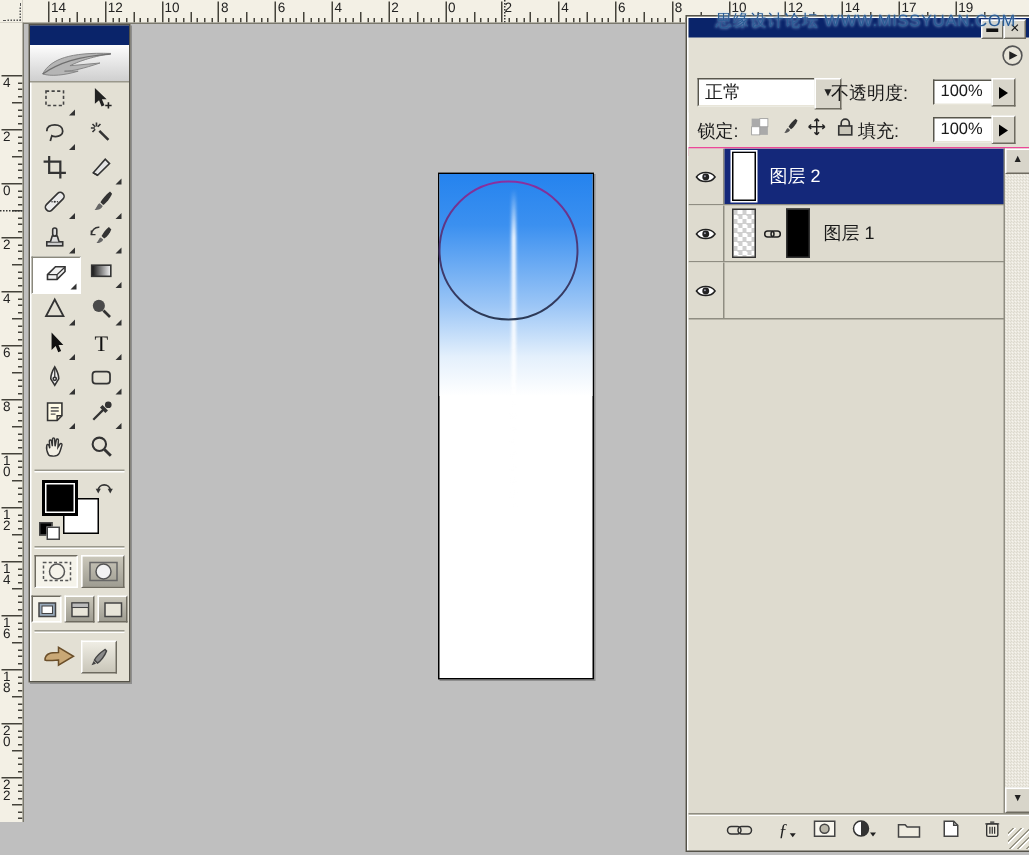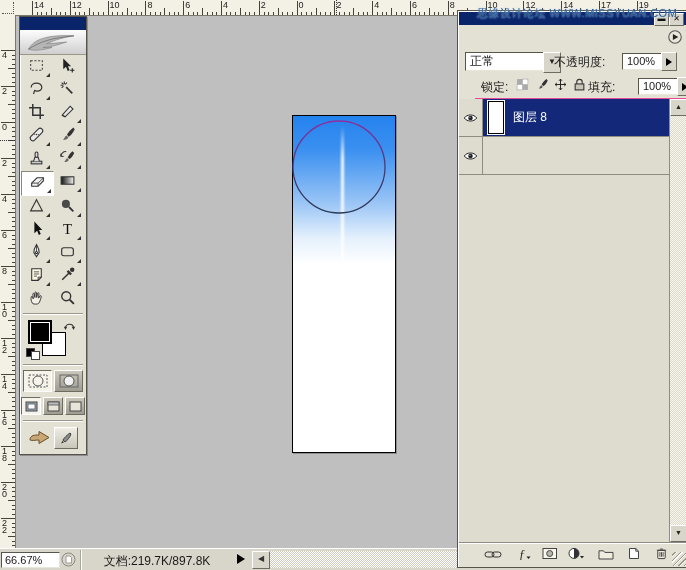--- a/index.html
+++ b/index.html
@@ -81,21 +81,21 @@
   .win-btn{position:absolute;top:1px;width:13px;height:11px;background:#d8d5ca;border:1px solid;
        border-color:#fff #6e6b60 #6e6b60 #fff;font-size:8px;line-height:9px;text-align:center;color:#111;}
   #palette-tabs{position:absolute;left:1px;top:14px;right:1px;height:22px;background:#c3c0b3;
        border-bottom:1px solid #8a887c;display:flex;align-items:flex-end;padding-left:3px;box-sizing:border-box;}
   .tab{height:18px;line-height:18px;padding:0 9px;font-size:12px;border:1px solid #77756a;border-bottom:none;
        border-radius:4px 9px 0 0;background:#b4b1a4;color:#333;margin-right:1px;}
   .tab.active{background:#e9e6da;color:#000;height:20px;line-height:20px;position:relative;top:1px;}
   #palette-menu-btn{position:absolute;right:5px;top:19px;}
   .p-row{position:absolute;left:1px;right:1px;display:flex;align-items:center;font-size:12px;}
   #row-blend{top:37px;height:26px;}
-  #row-lock{top:63px;height:24px;border-bottom:6px solid #ec4899;box-shadow:0 1px 0 #fff;margin-left:16px;}
+  #row-lock{top:63px;height:24px;border-bottom:6px solid #ec4899;box-shadow:0 1px 0 #fff;}
   .combo{position:absolute;left:6px;top:4px;width:76px;height:17px;background:#fff;
        border:1px solid;border-color:#58564c #e8e5d9 #e8e5d9 #58564c;font-size:12px;line-height:17px;padding-left:4px;}
   .combo-btn{position:absolute;left:84px;top:4px;width:16px;height:19px;background:#d8d5ca;
        border:1px solid;border-color:#fff #6e6b60 #6e6b60 #fff;font-size:8px;text-align:center;line-height:17px;color:#222;}
   .lbl-opacity{position:absolute;left:95px;top:6px;}
   .val-box{position:absolute;left:163px;width:37px;height:15px;background:#fff;
        border:1px solid;border-color:#58564c #e8e5d9 #e8e5d9 #58564c;font-size:11px;line-height:15px;padding-left:4px;}
   .val-arrow{position:absolute;left:202px;width:14px;height:17px;background:#d8d5ca;border:1px solid;
        border-color:#fff #6e6b60 #6e6b60 #fff;display:flex;align-items:center;justify-content:center;}
   .val-arrow i{width:0;height:0;border-top:4px solid transparent;border-bottom:4px solid transparent;border-left:6px solid #000;}
@@ -669,34 +669,20 @@
       </svg>
       <div id="imageready-btn">
         <svg width="14" height="14" viewBox="0 0 14 14">
             <path d="M11 2 C8 4 5 7 4 9 L6 11 C8 10 11 6 12 3 Z" fill="#8a8a8a" stroke="#444"></path>
             <path d="M3.5 9.5 L2 12.5 L5 11.5 Z" fill="#444"></path>
           </svg>
       </div>
     </div>
   </div>
 
-  <div id="status-bar">
-    <div id="zoom-field">66.67%</div>
-    <div id="status-icon">
-      <svg width="15" height="15" viewBox="0 0 15 15">
-          <circle cx="7.5" cy="7.5" r="6.5" fill="none" stroke="#8a887c"></circle>
-          <path d="M5 4 H9 L10.5 5.5 V11 H5 Z" fill="#fff" stroke="#8a887c" stroke-width="0.8"></path>
-        </svg>
-    </div>
-    <div id="status-sep"></div>
-    <div id="doc-info" class="cjk">文档:219.7K/897.8K</div>
-    <div id="status-popup-arrow"></div>
-    <div id="hscroll-left">◀</div>
-    <div id="hscroll-track"></div>
-  </div>
 
   <div id="layers-palette">
     <div id="palette-title">
       <div class="win-btn" style="right:17px;">▬</div>
       <div class="win-btn" style="right:2px;">✕</div>
     </div>
     <div id="palette-menu-btn">
       <svg width="14" height="14" viewBox="0 0 13 13">
           <circle cx="6.5" cy="6.5" r="5.8" fill="#e8e5d9" stroke="#555"></circle>
           <path d="M4.5 3.8 L9.6 6.5 L4.5 9.2 Z" fill="#222"></path>
@@ -754,21 +740,41 @@
           <div class="layer-row selected">
             <div class="eye-cell">
               <svg width="15" height="12" viewBox="0 0 13 11">
                 <path d="M0.8 5.5 C3.3 1.8 9.7 1.8 12.2 5.5 C9.7 9.2 3.3 9.2 0.8 5.5 Z" fill="#fff" stroke="#222" stroke-width="0.9"></path>
                 <circle cx="6.5" cy="5.5" r="2.1" fill="#222"></circle>
                 <circle cx="6" cy="5" r="0.6" fill="#99a"></circle>
               </svg>
             </div>
             <div class="row-body">
               <div class="thumb white"></div>
-              <span class="layer-name cjk">图层 8</span>
+              <span class="layer-name cjk">图层 2</span>
+            </div>
+          </div>
+          <div class="layer-row">
+            <div class="eye-cell">
+              <svg width="15" height="12" viewBox="0 0 13 11">
+                <path d="M0.8 5.5 C3.3 1.8 9.7 1.8 12.2 5.5 C9.7 9.2 3.3 9.2 0.8 5.5 Z" fill="#fff" stroke="#222" stroke-width="0.9"></path>
+                <circle cx="6.5" cy="5.5" r="2.1" fill="#222"></circle>
+                <circle cx="6" cy="5" r="0.6" fill="#99a"></circle>
+              </svg>
+            </div>
+            <div class="row-body">
+              <div class="thumb checker"></div>
+              <span class="chain-wrap">
+                <svg width="12" height="12" viewBox="0 0 12 12">
+                  <rect x="0.8" y="4" width="6.2" height="4" rx="2" fill="none" stroke="#222"></rect>
+                  <rect x="5" y="4" width="6.2" height="4" rx="2" fill="none" stroke="#222"></rect>
+                </svg>
+              </span>
+              <div class="thumb mask"></div>
+              <span class="layer-name cjk">图层 1</span>
             </div>
           </div>
           <div class="layer-row">
             <div class="eye-cell">
               <svg width="15" height="12" viewBox="0 0 13 11">
                 <path d="M0.8 5.5 C3.3 1.8 9.7 1.8 12.2 5.5 C9.7 9.2 3.3 9.2 0.8 5.5 Z" fill="#fff" stroke="#222" stroke-width="0.9"></path>
                 <circle cx="6.5" cy="5.5" r="2.1" fill="#222"></circle>
                 <circle cx="6" cy="5" r="0.6" fill="#99a"></circle>
               </svg>
             </div>

